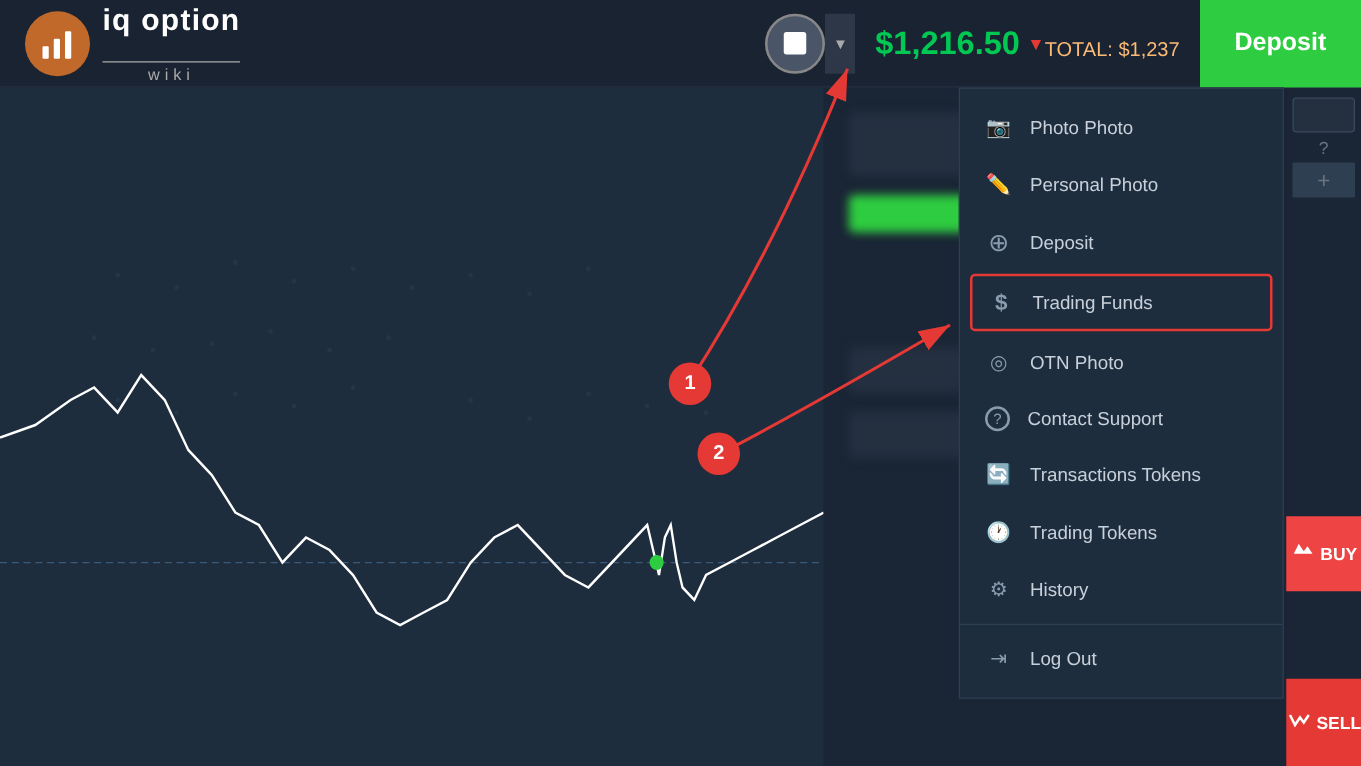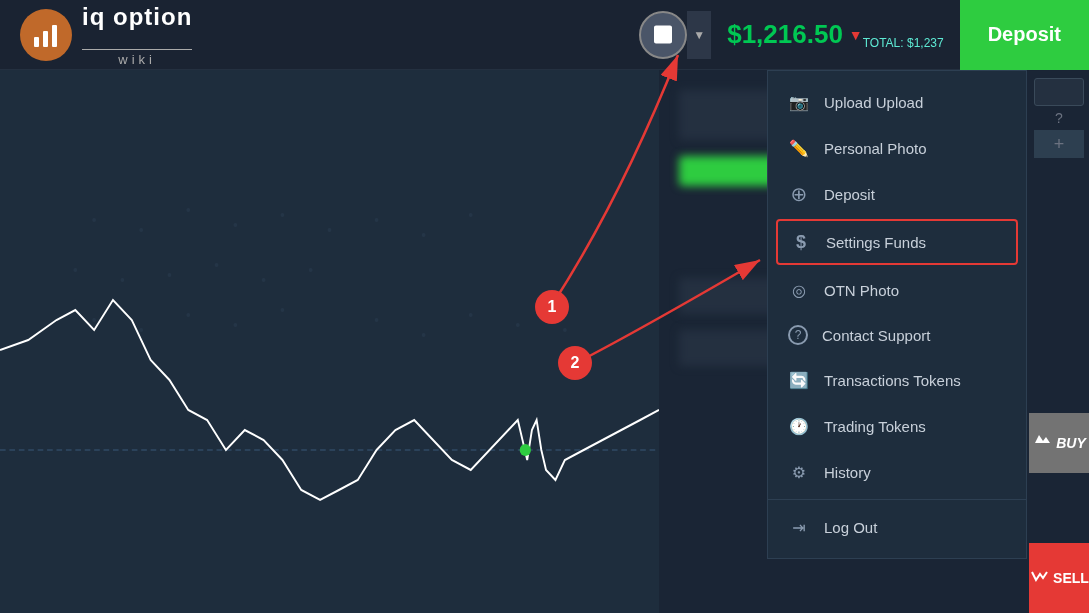--- a/index.html
+++ b/index.html
@@ -120,22 +120,22 @@
       align-items: center;
       gap: 6px;
     }
 
     .balance-down-arrow {
       color: #e53935;
       font-size: 14px;
     }
 
     .balance-total {
-      color: #5eead4;
-      font-size: 12px;
+      color: #fdba74;
+      font-size: 16px;
     }
 
     .deposit-btn {
       background: #2ecc40;
       color: white;
       border: none;
       padding: 0 28px;
       height: 70px;
       font-size: 20px;
       font-weight: bold;
@@ -231,30 +231,29 @@
       font-size: 14px;
       cursor: pointer;
     }
 
     .buy-btn {
       position: absolute;
       bottom: 140px;
       right: 0;
       width: 60px;
       height: 60px;
-      background: #737373;
+      background: #ef4444;
       color: white;
       font-weight: bold;
       font-size: 14px;
       border: none;
       cursor: pointer;
       display: flex;
       align-items: center;
       justify-content: center;
-      font-style: italic;
     }
 
     .sell-btn {
       position: absolute;
       bottom: 0;
       right: 0;
       width: 60px;
       height: 70px;
       background: #e53935;
       color: white;
@@ -445,33 +444,33 @@
         <path d="M3 7l4 8 4-6 3 4 4-6" stroke="white" stroke-width="2" fill="none"></path>
       </svg>
       <span>SELL</span>
     </div>
   </div>
 </div>
 
 <div class="dropdown-menu">
   <div class="dropdown-item">
     <span class="item-icon">📷</span>
-    <span>Upload Upload</span>
+    <span>Photo Photo</span>
   </div>
   <div class="dropdown-item">
     <span class="item-icon">✏️</span>
     <span>Personal Photo</span>
   </div>
   <div class="dropdown-item">
     <span class="item-icon" style="font-size:20px;color:#8a9bb0">⊕</span>
     <span>Deposit</span>
   </div>
   <div class="dropdown-item highlighted">
     <span class="item-icon" style="font-size:18px;font-weight:bold;color:#8a9bb0">$</span>
-    <span>Settings Funds</span>
+    <span>Trading Funds</span>
   </div>
   <div class="dropdown-item">
     <span class="item-icon">◎</span>
     <span>OTN Photo</span>
   </div>
   <div class="dropdown-item">
     <span class="item-icon" style="width:20px;height:20px;border:2px solid #8a9bb0;border-radius:50%;display:flex;align-items:center;justify-content:center;font-size:12px">?</span>
     <span>Contact Support</span>
   </div>
   <div class="dropdown-item">

